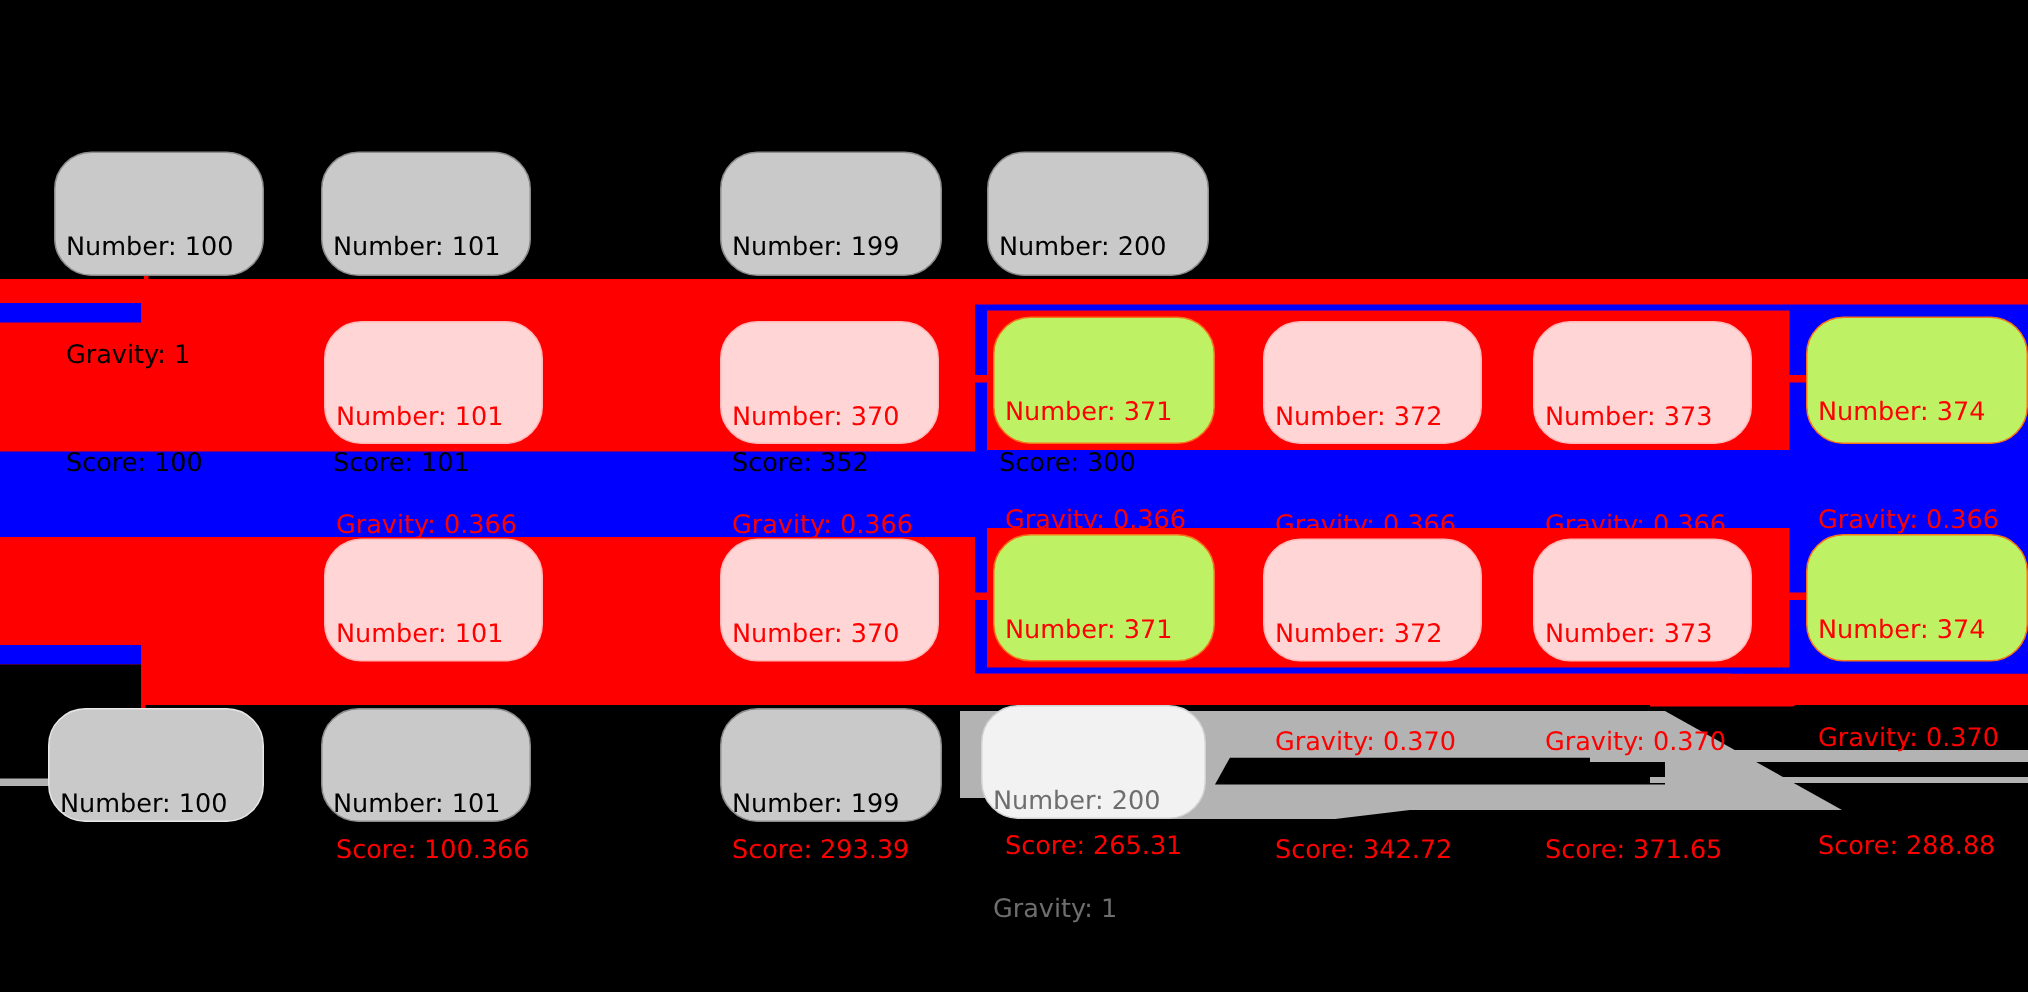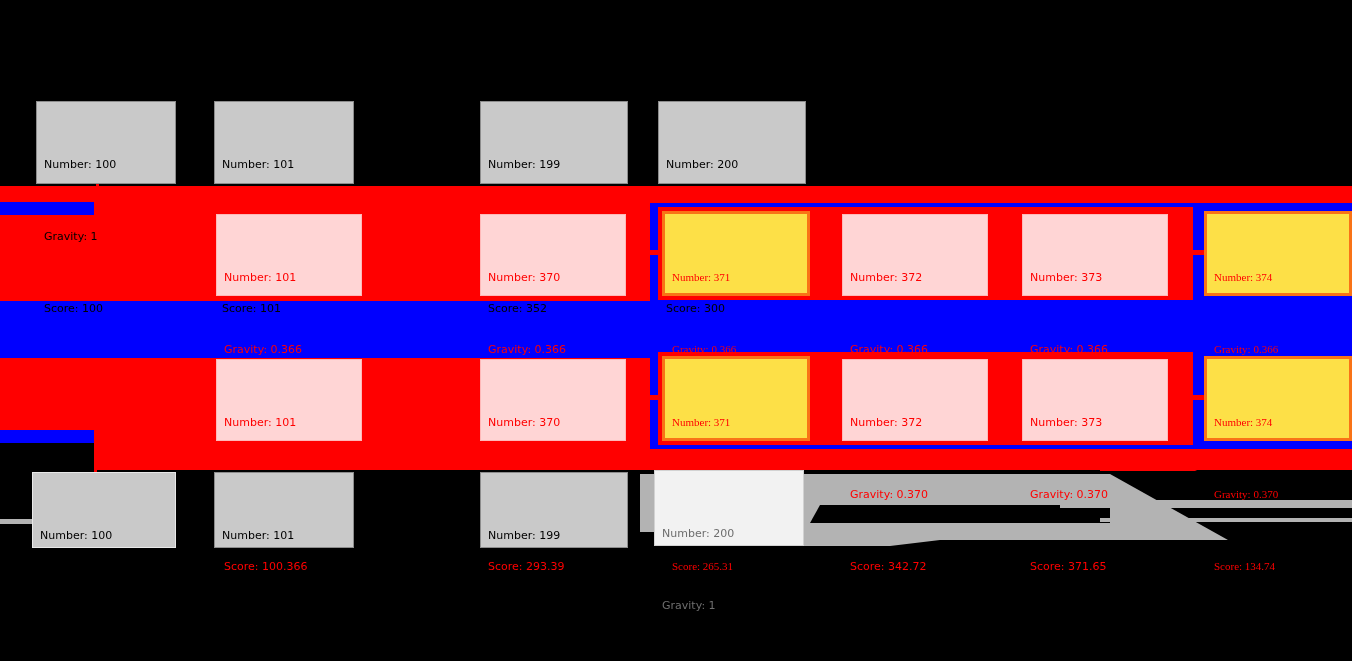--- a/index.html
+++ b/index.html
@@ -25,41 +25,41 @@
   .band-red   { background: #FF0000; }
   .band-blue  { background: #0000FF; }
   .band-gray  { background: #B3B3B3; }
   .band-black { background: #000000; }
 
   
   .node {
     position: absolute;
     box-sizing: border-box;
     padding: 3px 19px 4px 7px;
-    font-size: 11px;
+    font-size: 17px;
     line-height: 24px;
     white-space: pre;
+    border-radius: 25px;
   }
   .node .ln { display: block; }
 
   .node-gray {
     background: #C9C9C9;
     color: #000000;
     border: 1px solid #8C8C8C;
   }
   .node-gray-faded {
     background: #F2F2F2;
     color: #6E6E6E;
     border: 1px solid #D2D2D2;
   }
   .node-pink {
-    background: #fde047;
+    background: #bef264;
     color: #FF0000;
-    border: 3px solid #f97316;
-    font-family: Liberation Serif, serif;
+    border: 1px solid #f97316;
   }
   .node-pink-plain {
     background: #FFD5D5;
     color: #FF0000;
     border: 1px solid #FFB8B8;
   }
 
   
   .stub {
     position: absolute;
@@ -198,21 +198,21 @@
     <span class="ln">Score: 342.72</span>
   </div>
   <div class="node node-pink-plain" style="left:1022px; top:359px; width:146px; height:82px;">
     <span class="ln">Number: 373</span>
     <span class="ln">Gravity: 0.370</span>
     <span class="ln">Score: 371.65</span>
   </div>
   <div class="node node-pink" style="left:1204px; top:356px; width:148px; height:85px;">
     <span class="ln">Number: 374</span>
     <span class="ln">Gravity: 0.370</span>
-    <span class="ln">Score: 134.74</span>
+    <span class="ln">Score: 288.88</span>
   </div>
 
   <div class="node node-gray" style="left:32px; top:472px; width:144px; height:76px; border-color:#E8E8E8;">
     <span class="ln">Number: 100</span>
     <span class="ln">Gravity: 1</span>
     
   </div>
   <div class="node node-gray" style="left:214px; top:472px; width:140px; height:76px;">
     <span class="ln">Number: 101</span>
     <span class="ln">Gravity: 1</span>

